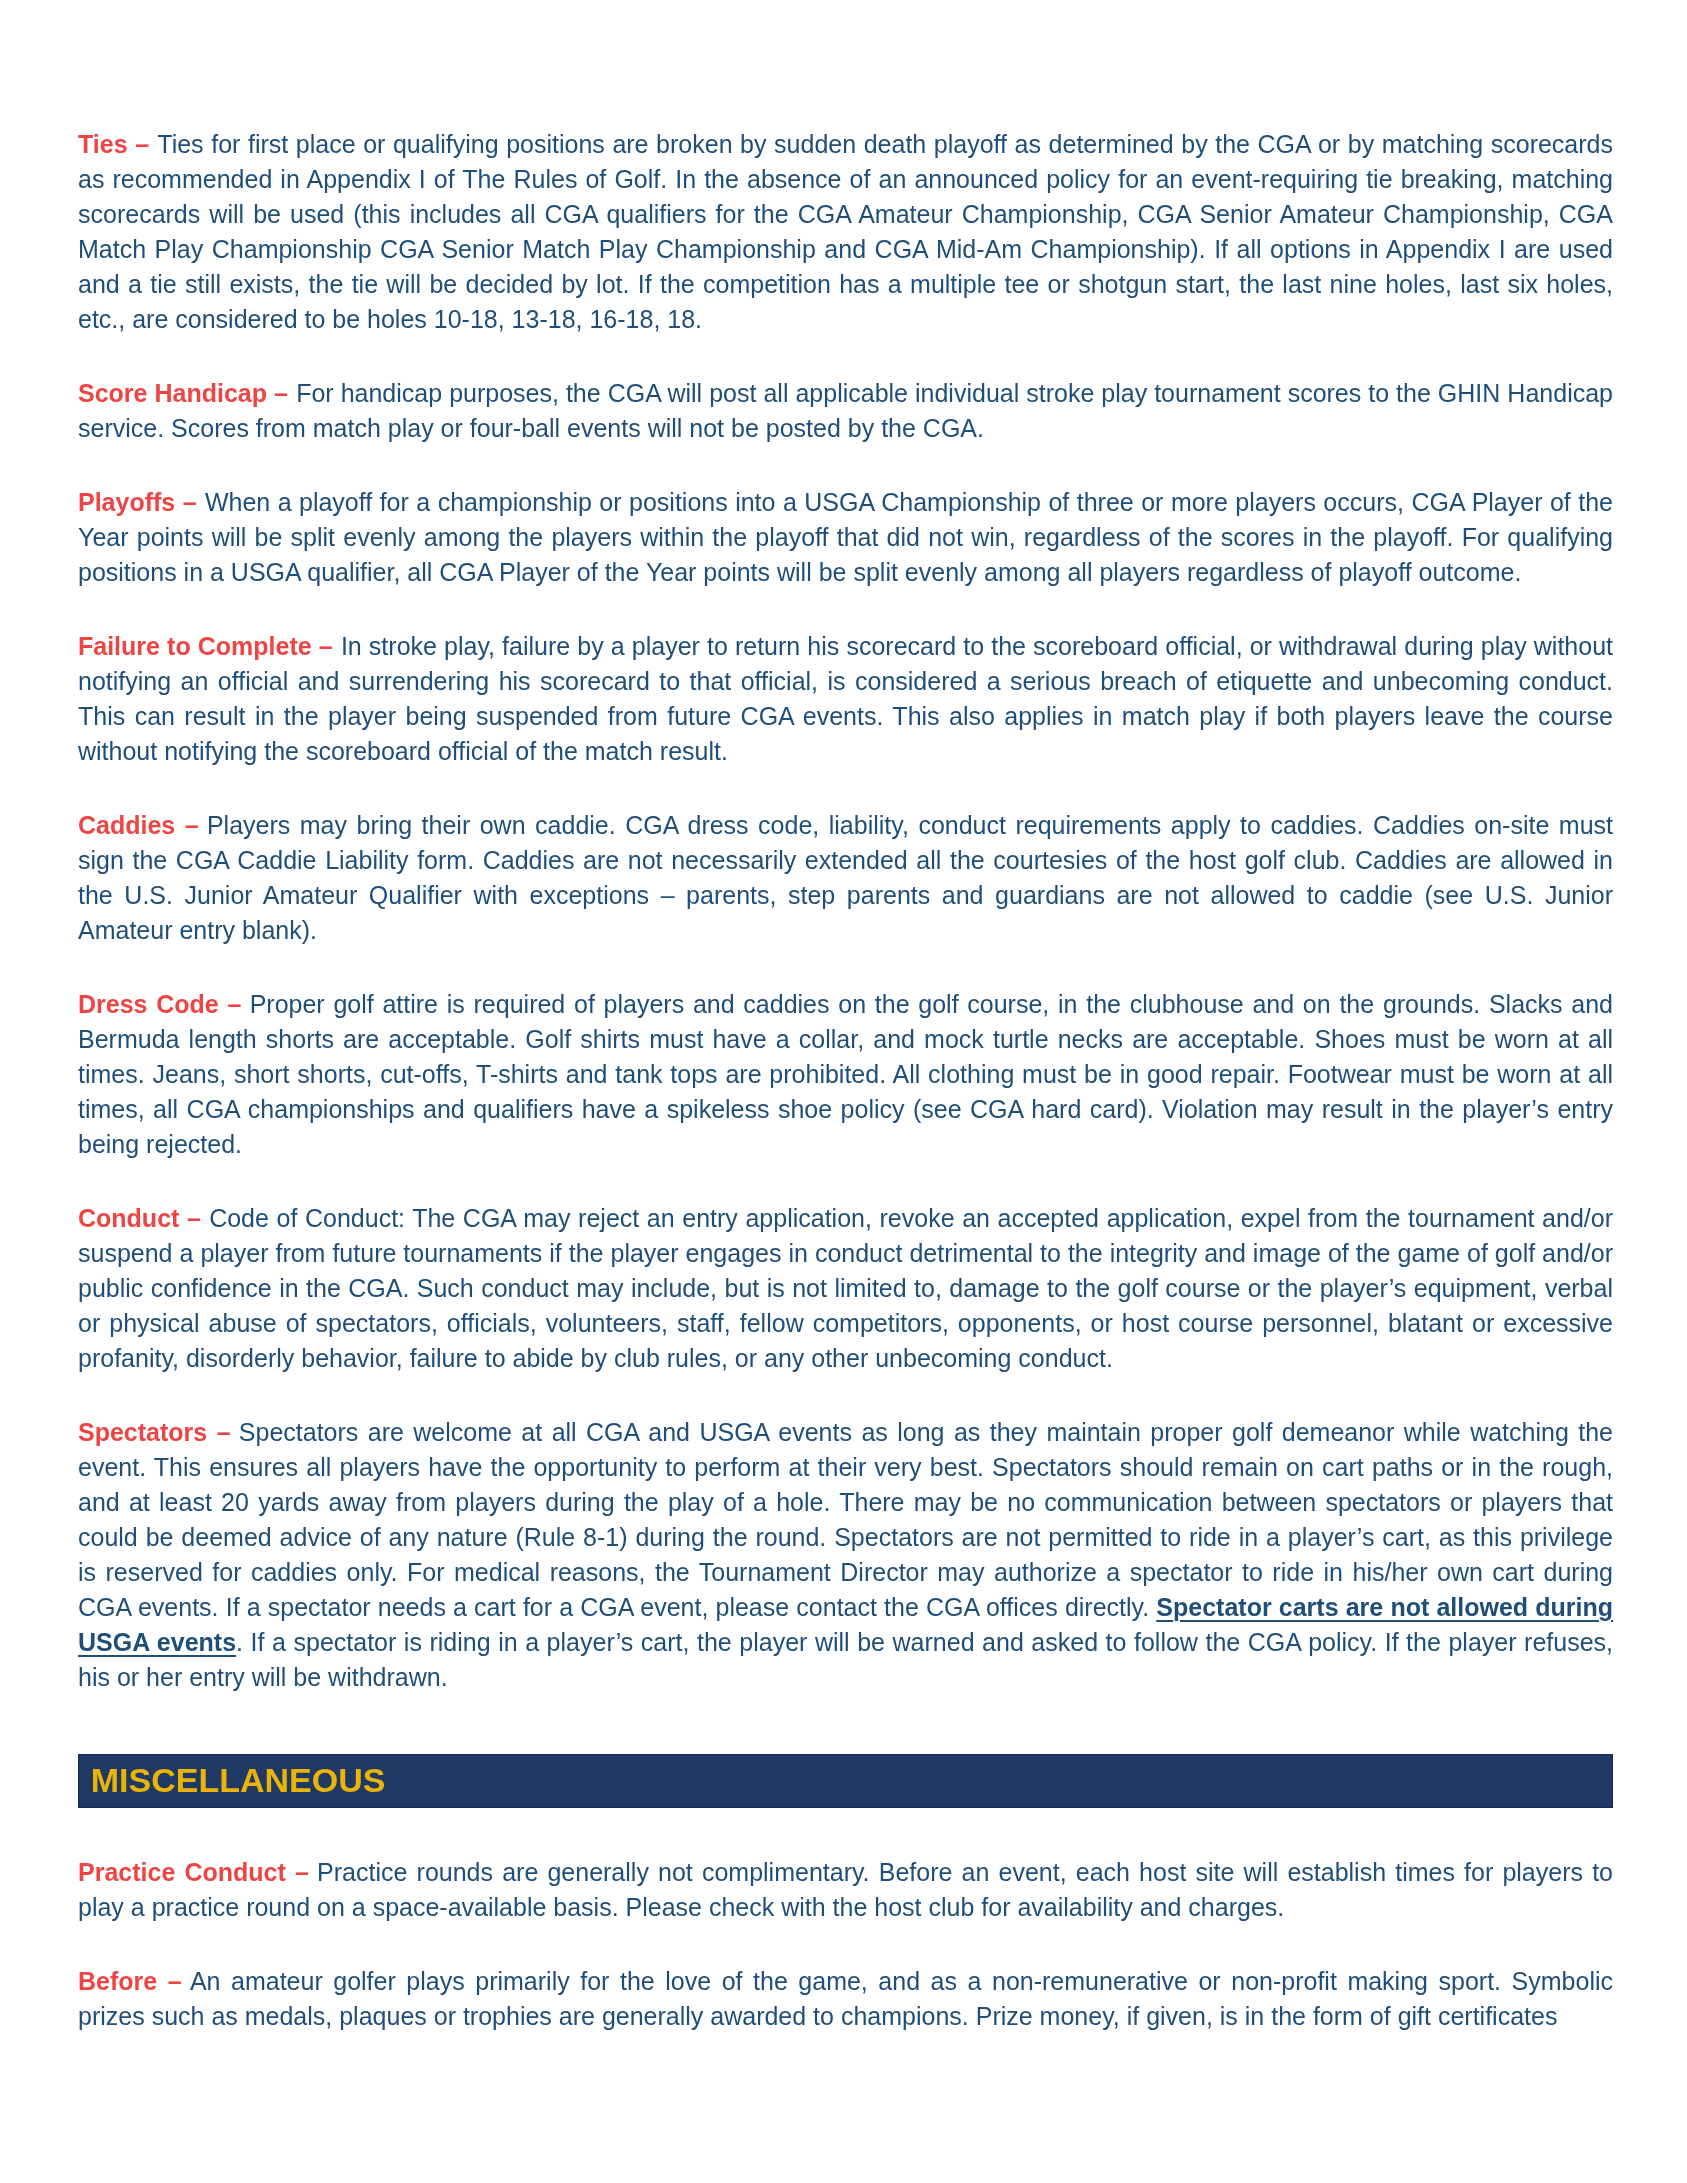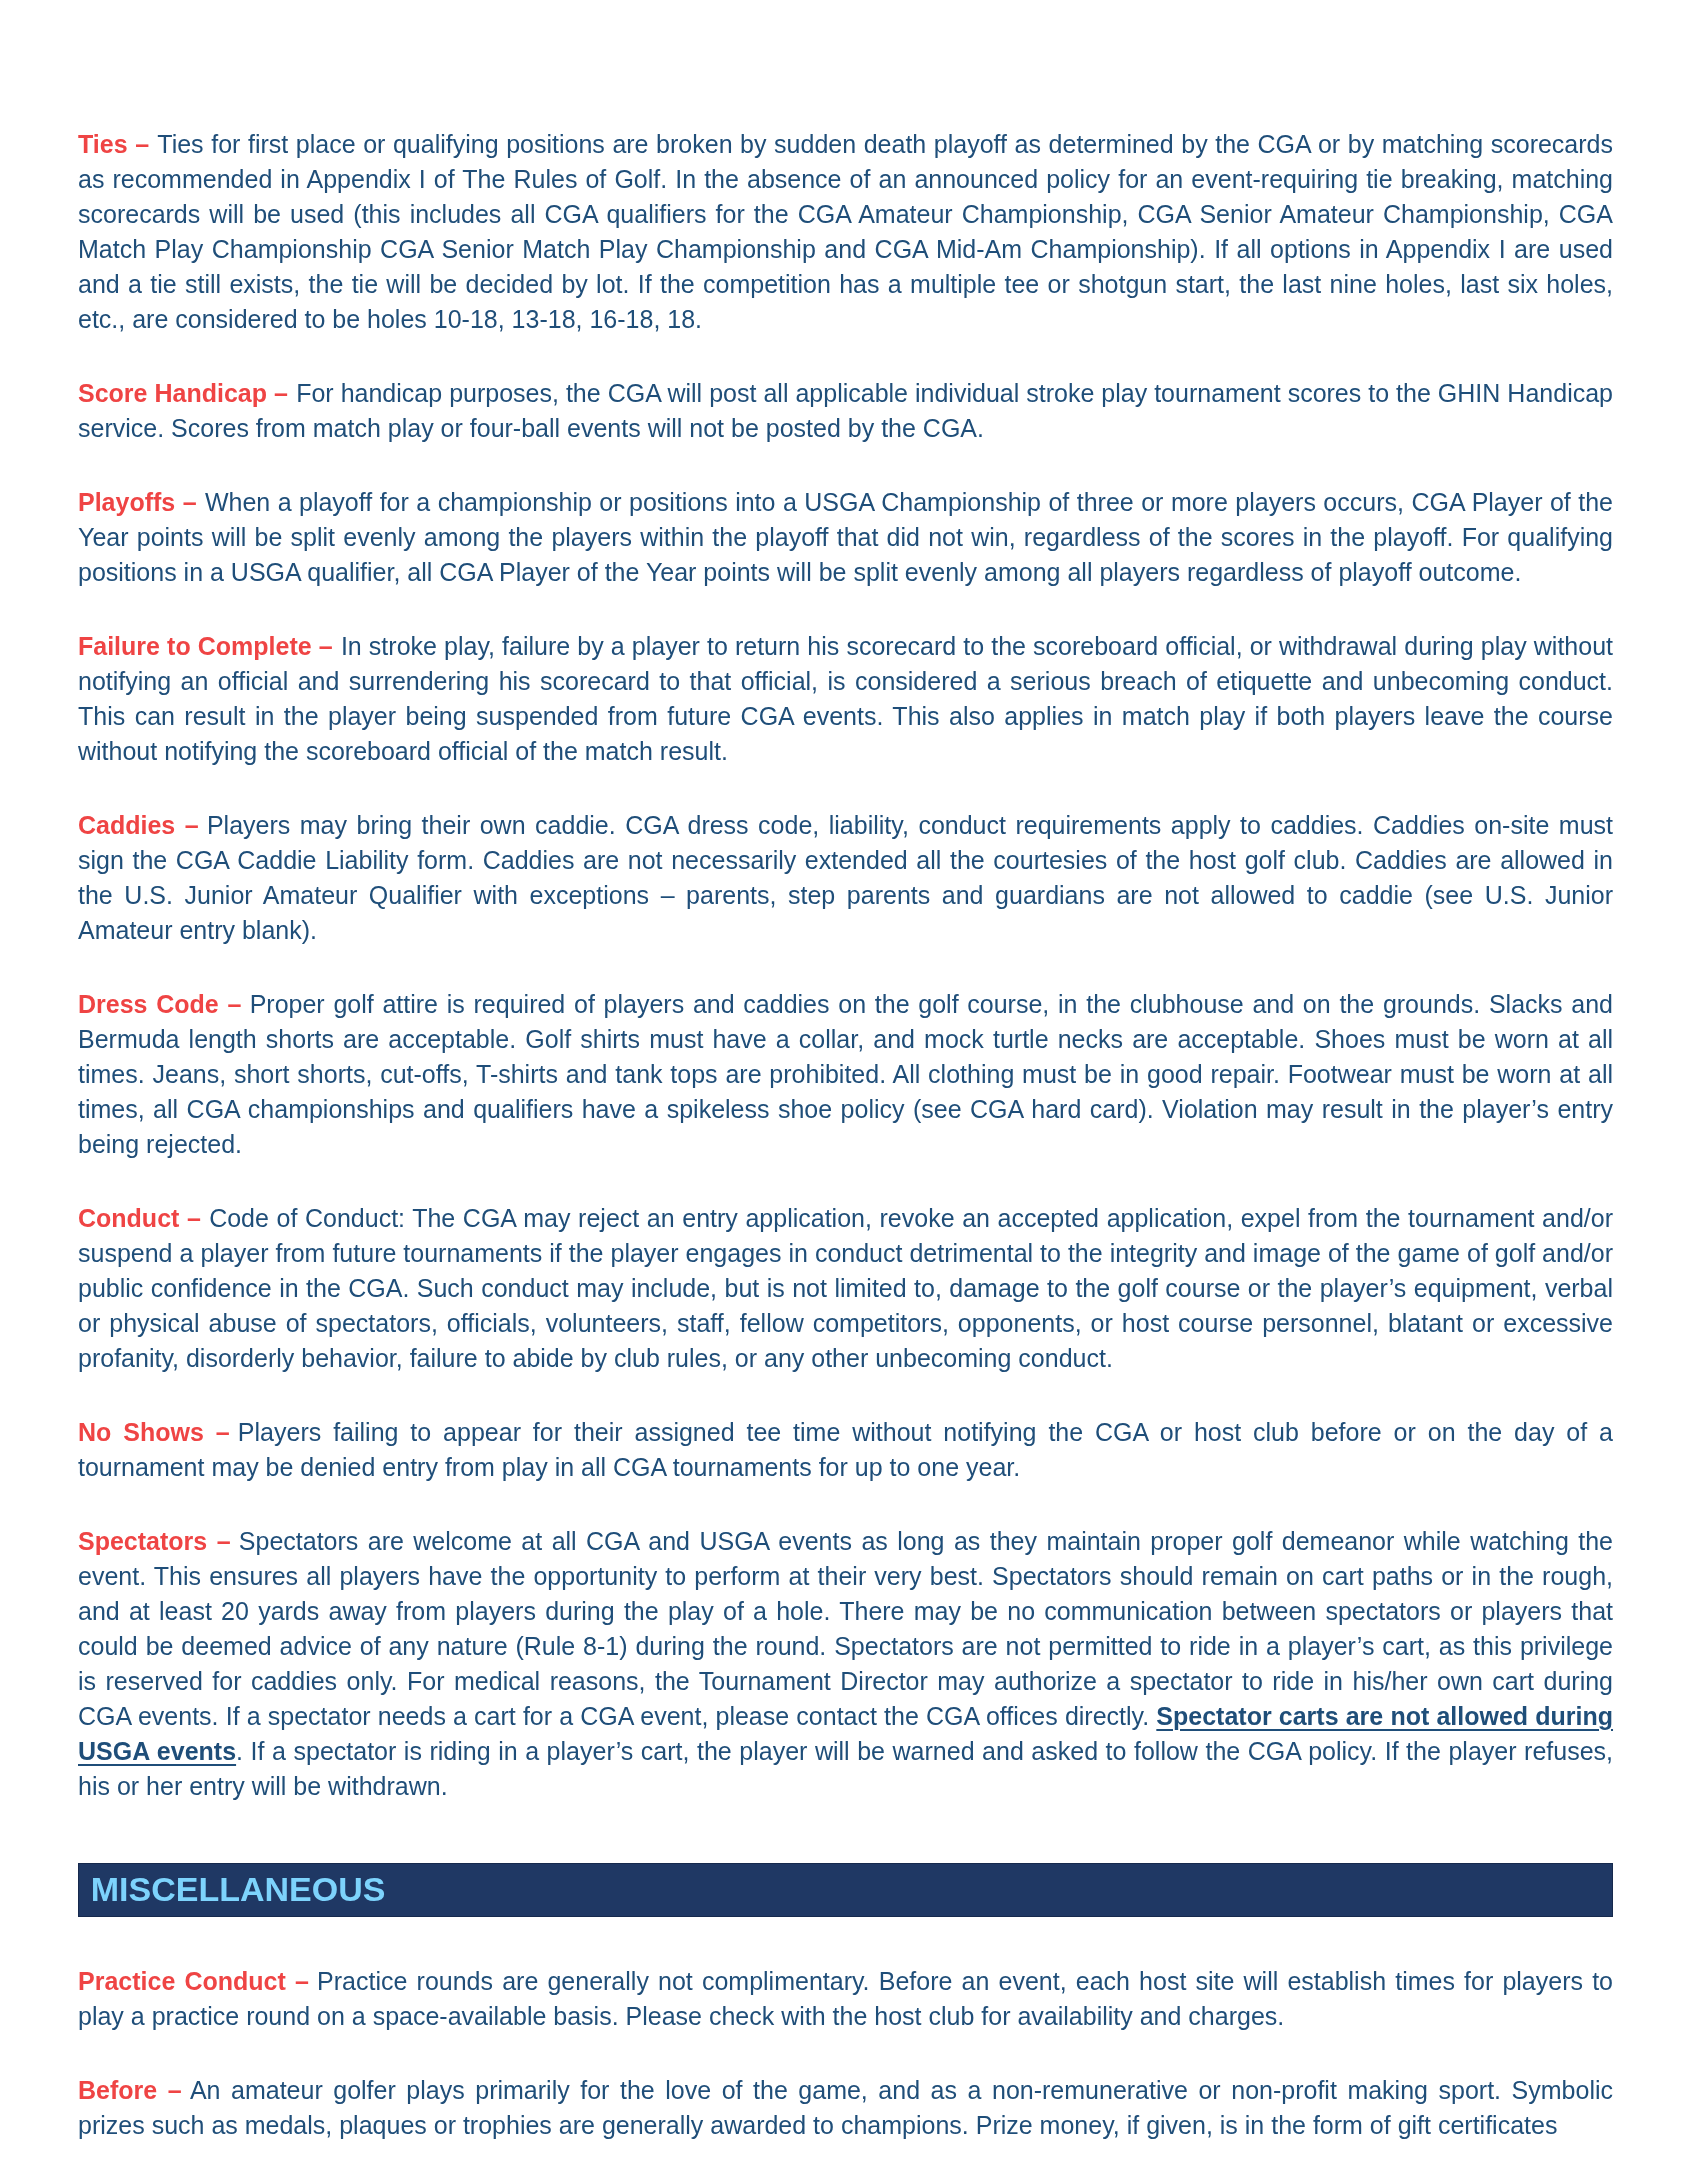--- a/index.html
+++ b/index.html
@@ -30,21 +30,21 @@
   .bold-underline {
     font-weight: bold;
     text-decoration: underline;
     text-decoration-thickness: 2.1px;
     text-underline-offset: 4.2px;
   }
   .banner {
     margin: 59px 0 47px 0;
     background: #1f3864;
     border: 1.7px solid #16294d;
-    color: #7dd3fc;
+    color: #eab308;
     font-weight: bold;
     font-size: 34px;
     line-height: 1;
     padding: 7.6px 11.8px 10px 11.8px;
   }
 </style>
 </head>
 <body>
 
 <div class="page">
@@ -56,21 +56,20 @@
   <p class="para"><strong class="lead">Playoffs –</strong><span>When a playoff for a championship or positions into a USGA Championship of three or more players occurs, CGA Player of the Year points will be split evenly among the players within the playoff that did not win, regardless of the scores in the playoff. For qualifying positions in a USGA qualifier, all CGA Player of the Year points will be split evenly among all players regardless of playoff outcome.</span></p>
 
   <p class="para"><strong class="lead">Failure to Complete –</strong><span>In stroke play, failure by a player to return his scorecard to the scoreboard official, or withdrawal during play without notifying an official and surrendering his scorecard to that official, is considered a serious breach of etiquette and unbecoming conduct. This can result in the player being suspended from future CGA events. This also applies in match play if both players leave the course without notifying the scoreboard official of the match result.</span></p>
 
   <p class="para"><strong class="lead">Caddies –</strong><span>Players may bring their own caddie. CGA dress code, liability, conduct requirements apply to caddies. Caddies on-site must sign the CGA Caddie Liability form. Caddies are not necessarily extended all the courtesies of the host golf club. Caddies are allowed in the U.S. Junior Amateur Qualifier with exceptions – parents, step parents and guardians are not allowed to caddie (see U.S. Junior Amateur entry blank).</span></p>
 
   <p class="para"><strong class="lead">Dress Code –</strong><span>Proper golf attire is required of players and caddies on the golf course, in the clubhouse and on the grounds. Slacks and Bermuda length shorts are acceptable. Golf shirts must have a collar, and mock turtle necks are acceptable. Shoes must be worn at all times. Jeans, short shorts, cut-offs, T-shirts and tank tops are prohibited. All clothing must be in good repair. Footwear must be worn at all times, all CGA championships and qualifiers have a spikeless shoe policy (see CGA hard card).  Violation may result in the player’s entry being rejected.</span></p>
 
   <p class="para"><strong class="lead">Conduct –</strong><span>Code of Conduct: The CGA may reject an entry application, revoke an accepted application, expel from the tournament and/or suspend a player from future tournaments if the player engages in conduct detrimental to the integrity and image of the game of golf and/or public confidence in the CGA. Such conduct may include, but is not limited to, damage to the golf course or the player’s equipment, verbal or physical abuse of spectators, officials, volunteers, staff, fellow competitors, opponents, or host course personnel, blatant or excessive profanity, disorderly behavior, failure to abide by club rules, or any other unbecoming conduct.</span></p>
 
-  <p class="para"><strong class="lead">No Shows –</strong><span>Players failing to appear for their assigned tee time without notifying the CGA or host club before or on the day of a tournament may be denied entry from play in all CGA tournaments for up to one year.</span></p>
 
   <p class="para"><strong class="lead">Spectators –</strong><span>Spectators are welcome at all CGA and USGA events as long as they maintain proper golf demeanor while watching the event. This ensures all players have the opportunity to perform at their very best. Spectators should remain on cart paths or in the rough, and at least 20 yards away from players during the play of a hole. There may be no communication between spectators or players that could be deemed advice of any nature (Rule 8-1) during the round. Spectators are not permitted to ride in a player’s cart, as this privilege is reserved for caddies only. For medical reasons, the Tournament Director may authorize a spectator to ride in his/her own cart during CGA events. If a spectator needs a cart for a CGA event, please contact the CGA offices directly. </span><strong class="bold-underline">Spectator carts are not allowed during USGA events</strong><span>.  If a spectator is riding in a player’s cart, the player will be warned and asked to follow the CGA policy. If the player refuses, his or her entry will be withdrawn.</span></p>
 
   <div class="banner"><span>MISCELLANEOUS</span></div>
 
   <p class="para"><strong class="lead">Practice Conduct –</strong><span>Practice rounds are generally not complimentary. Before an event, each host site will establish times for players to play a practice round on a space-available basis. Please check with the host club for availability and charges.</span></p>
 
   <p class="para"><strong class="lead">Before –</strong><span>An amateur golfer plays primarily for the love of the game, and as a non-remunerative or non-profit making sport. Symbolic prizes such as medals, plaques or trophies are generally awarded to champions. Prize money, if given, is in the form of gift certificates</span></p>
 
 </div>

